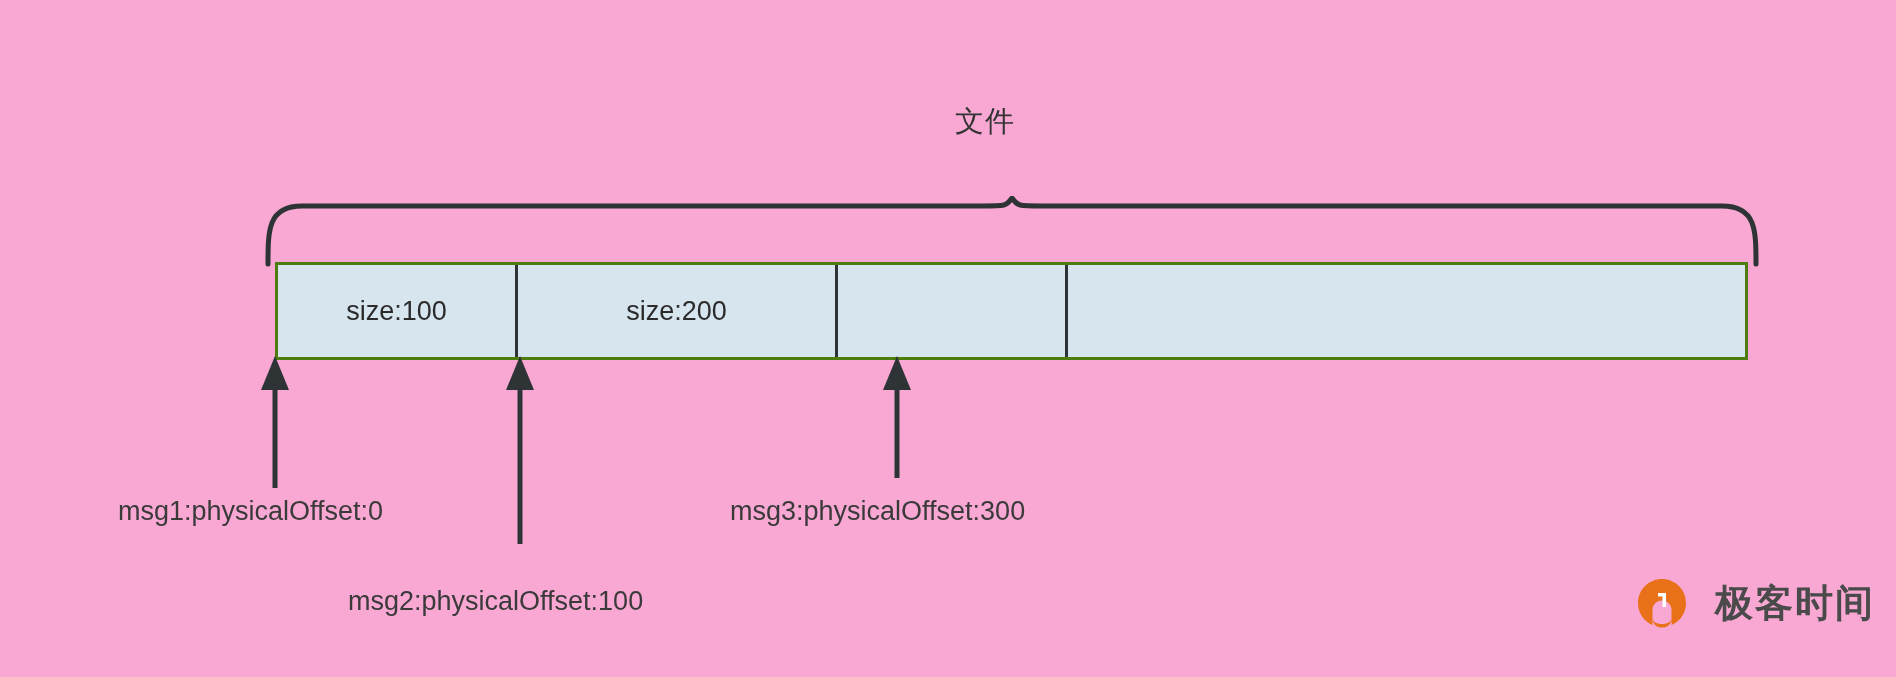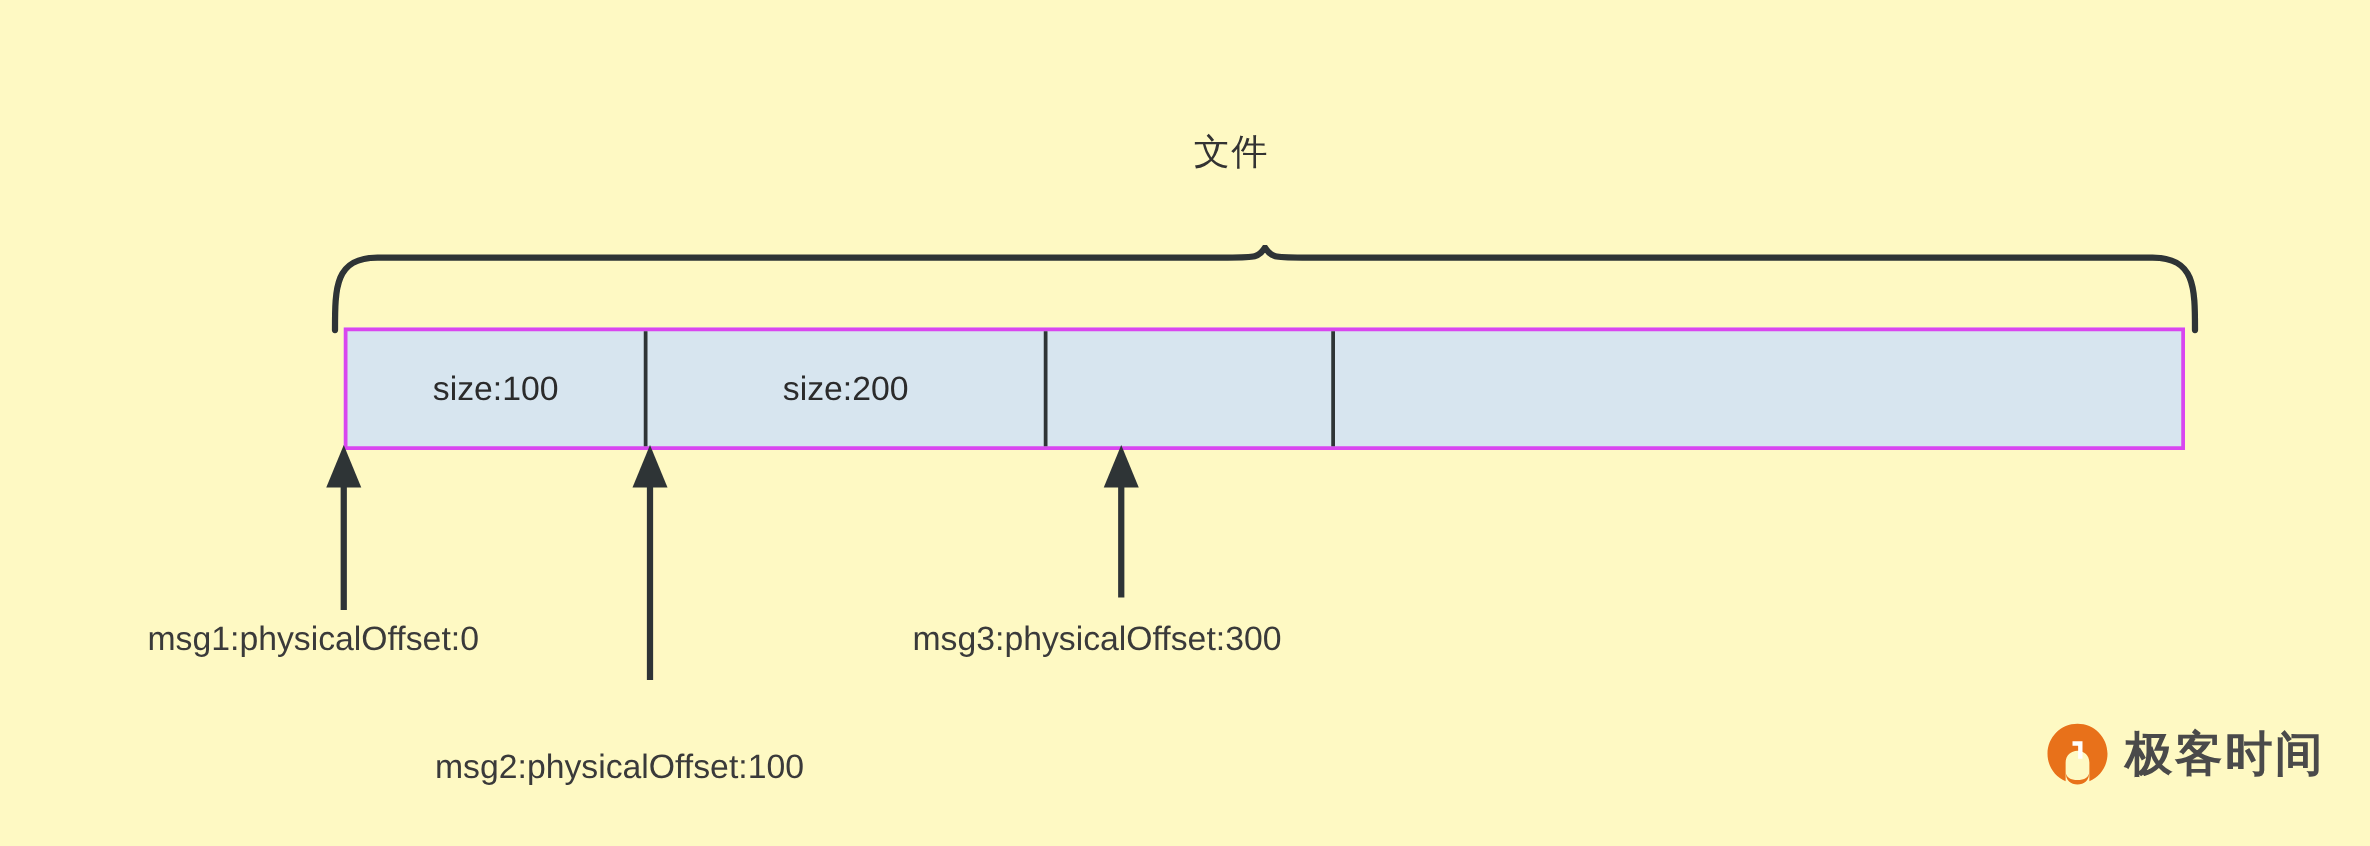--- a/index.html
+++ b/index.html
@@ -8,21 +8,21 @@
     background: #ffffff;
   }
   body {
     font-family: "Liberation Sans", "DejaVu Sans", sans-serif;
     -webkit-font-smoothing: antialiased;
   }
   #canvas {
     position: relative;
     width: 1896px;
     height: 677px;
-    background: #fef9c3;
+    background: #f9a8d4;
     overflow: hidden;
   }
   .abs { position: absolute; }
 
   
   #file-title {
     left: 985px;
     top: 122px;
     transform: translate(-50%, -50%);
     font-size: 29px;
@@ -37,21 +37,21 @@
     top: 196px;
   }
 
   
   #file-bar {
     left: 275px;
     top: 262px;
     width: 1473px;
     height: 98px;
     box-sizing: border-box;
-    border: 3px solid #d946ef;
+    border: 3px solid #4d7c0f;
     background: #d7e5ef;
     display: flex;
   }
   .segment {
     position: relative;
     height: 100%;
     display: flex;
     align-items: center;
     justify-content: center;
     box-sizing: border-box;
@@ -68,30 +68,30 @@
   .arrow-svg { overflow: visible; }
 
   
   .offset-label {
     font-size: 27px;
     color: #3a3a3a;
     white-space: nowrap;
     text-align: right;
   }
   #label-msg1 { left: 118px; top: 496px; }
-  #label-msg2 { left: 348px; top: 598px; }
+  #label-msg2 { left: 348px; top: 586px; }
   #label-msg3 { left: 730px; top: 496px; }
 
   
   #watermark {
     left: 1636px;
     top: 577px;
     display: flex;
     align-items: center;
-    gap: 12px;
+    gap: 27px;
   }
   #watermark-logo { display: block; }
   #watermark-text {
     font-size: 38px;
     font-weight: bold;
     color: #4a4a4a;
     letter-spacing: 2px;
     white-space: nowrap;
   }
 </style>

